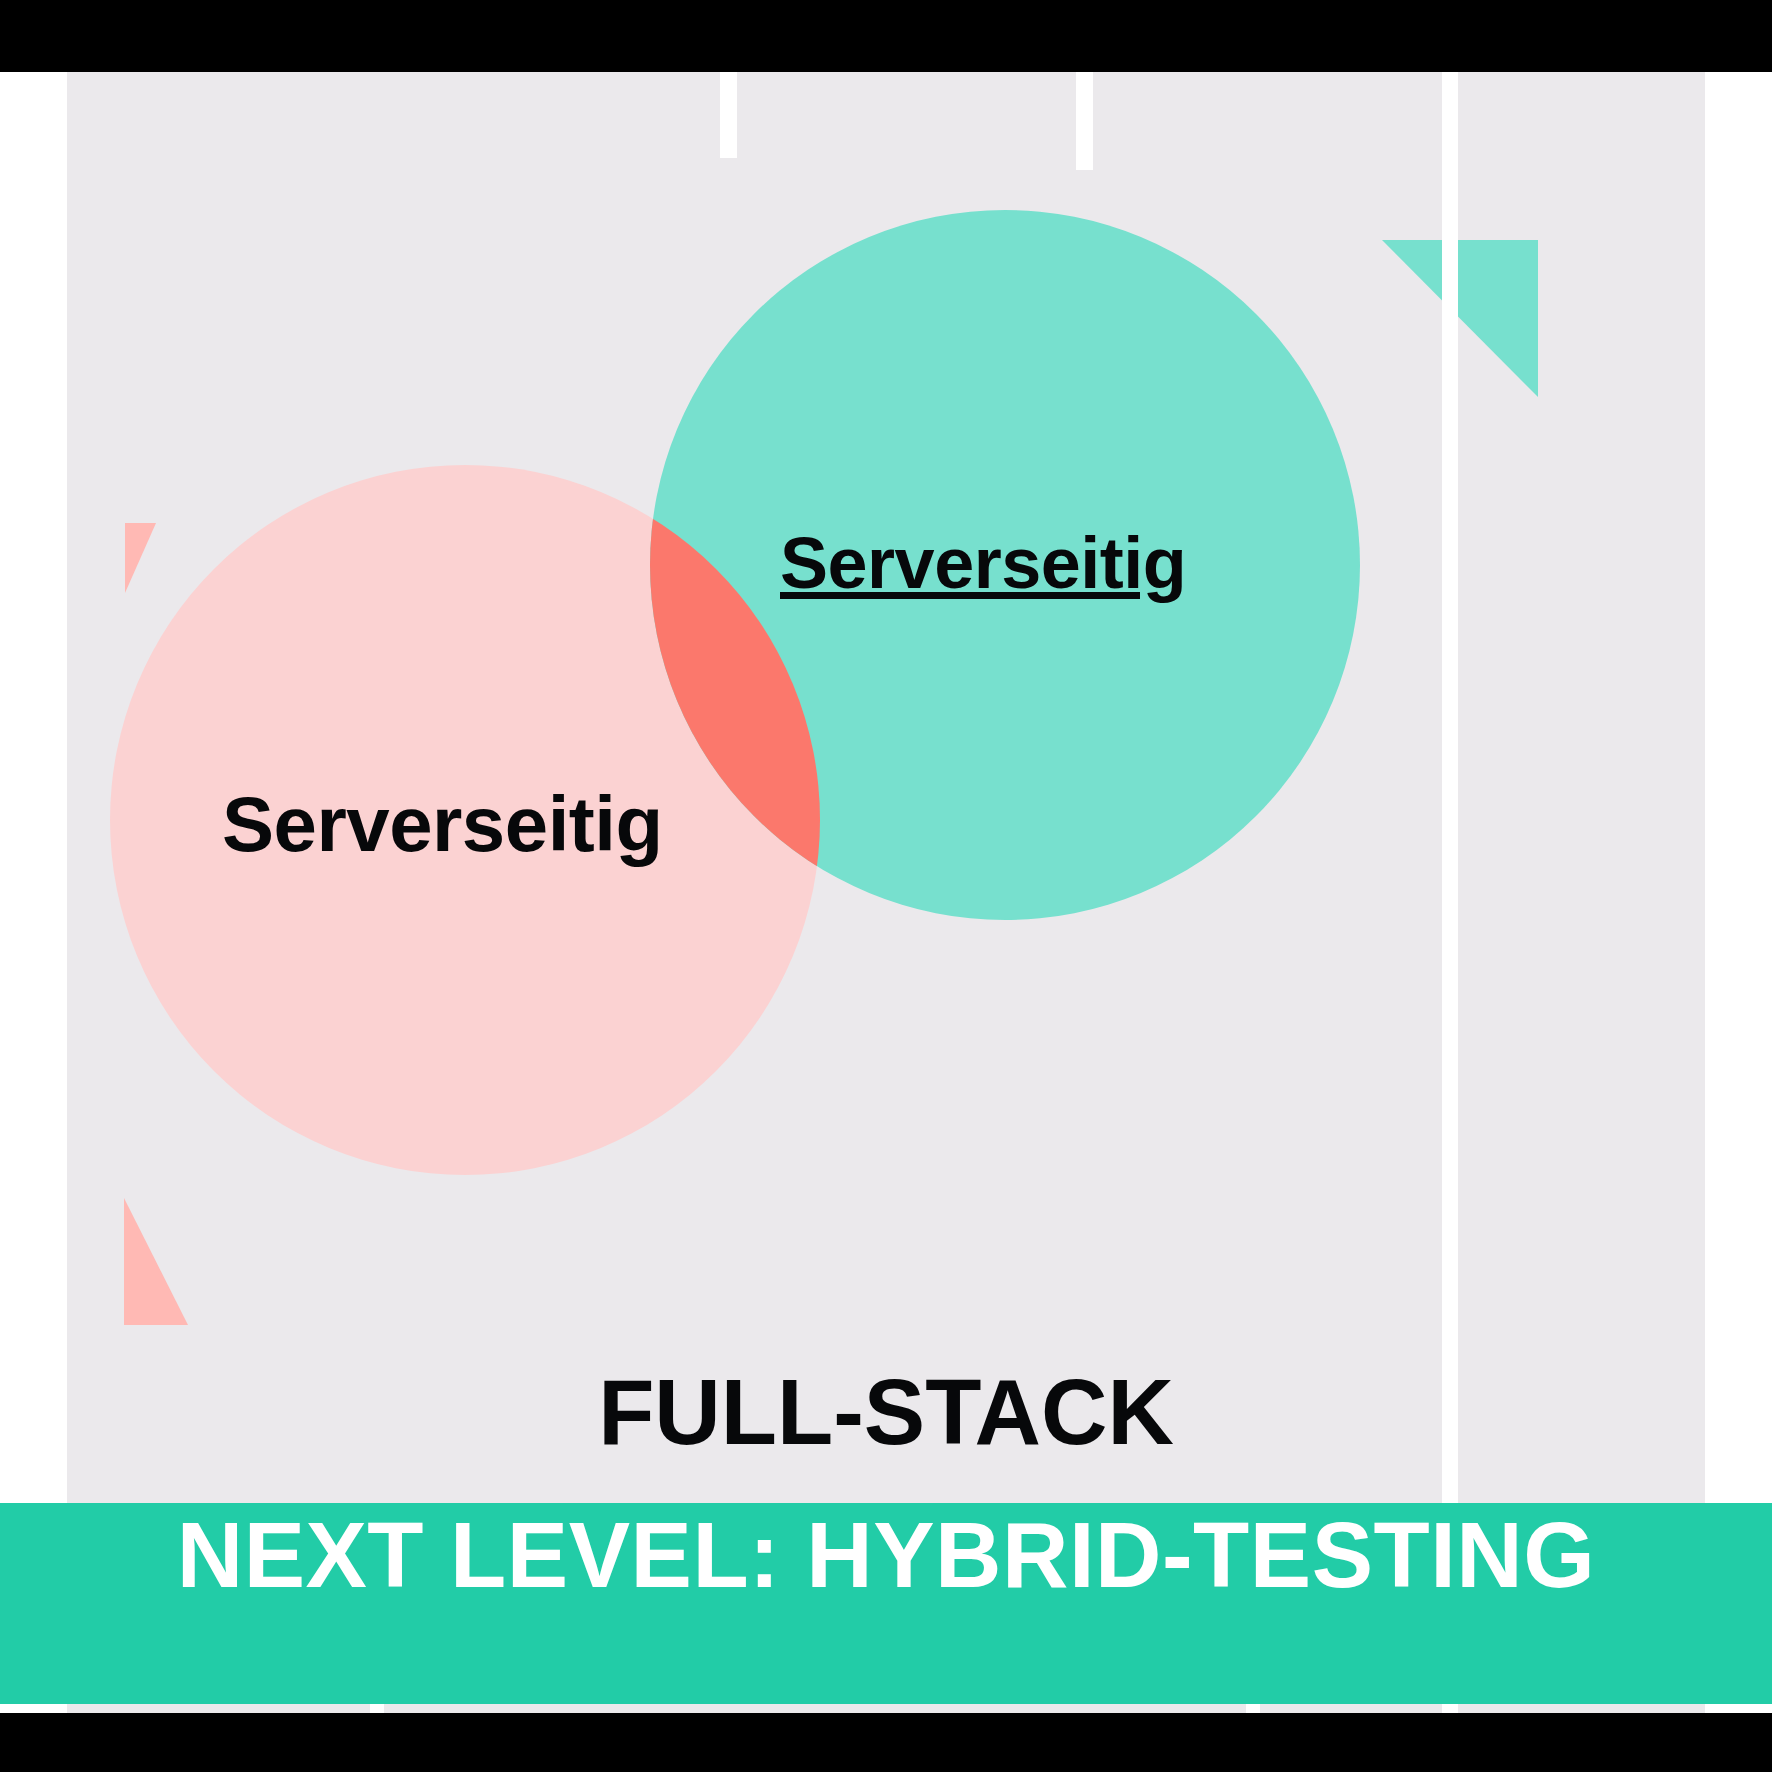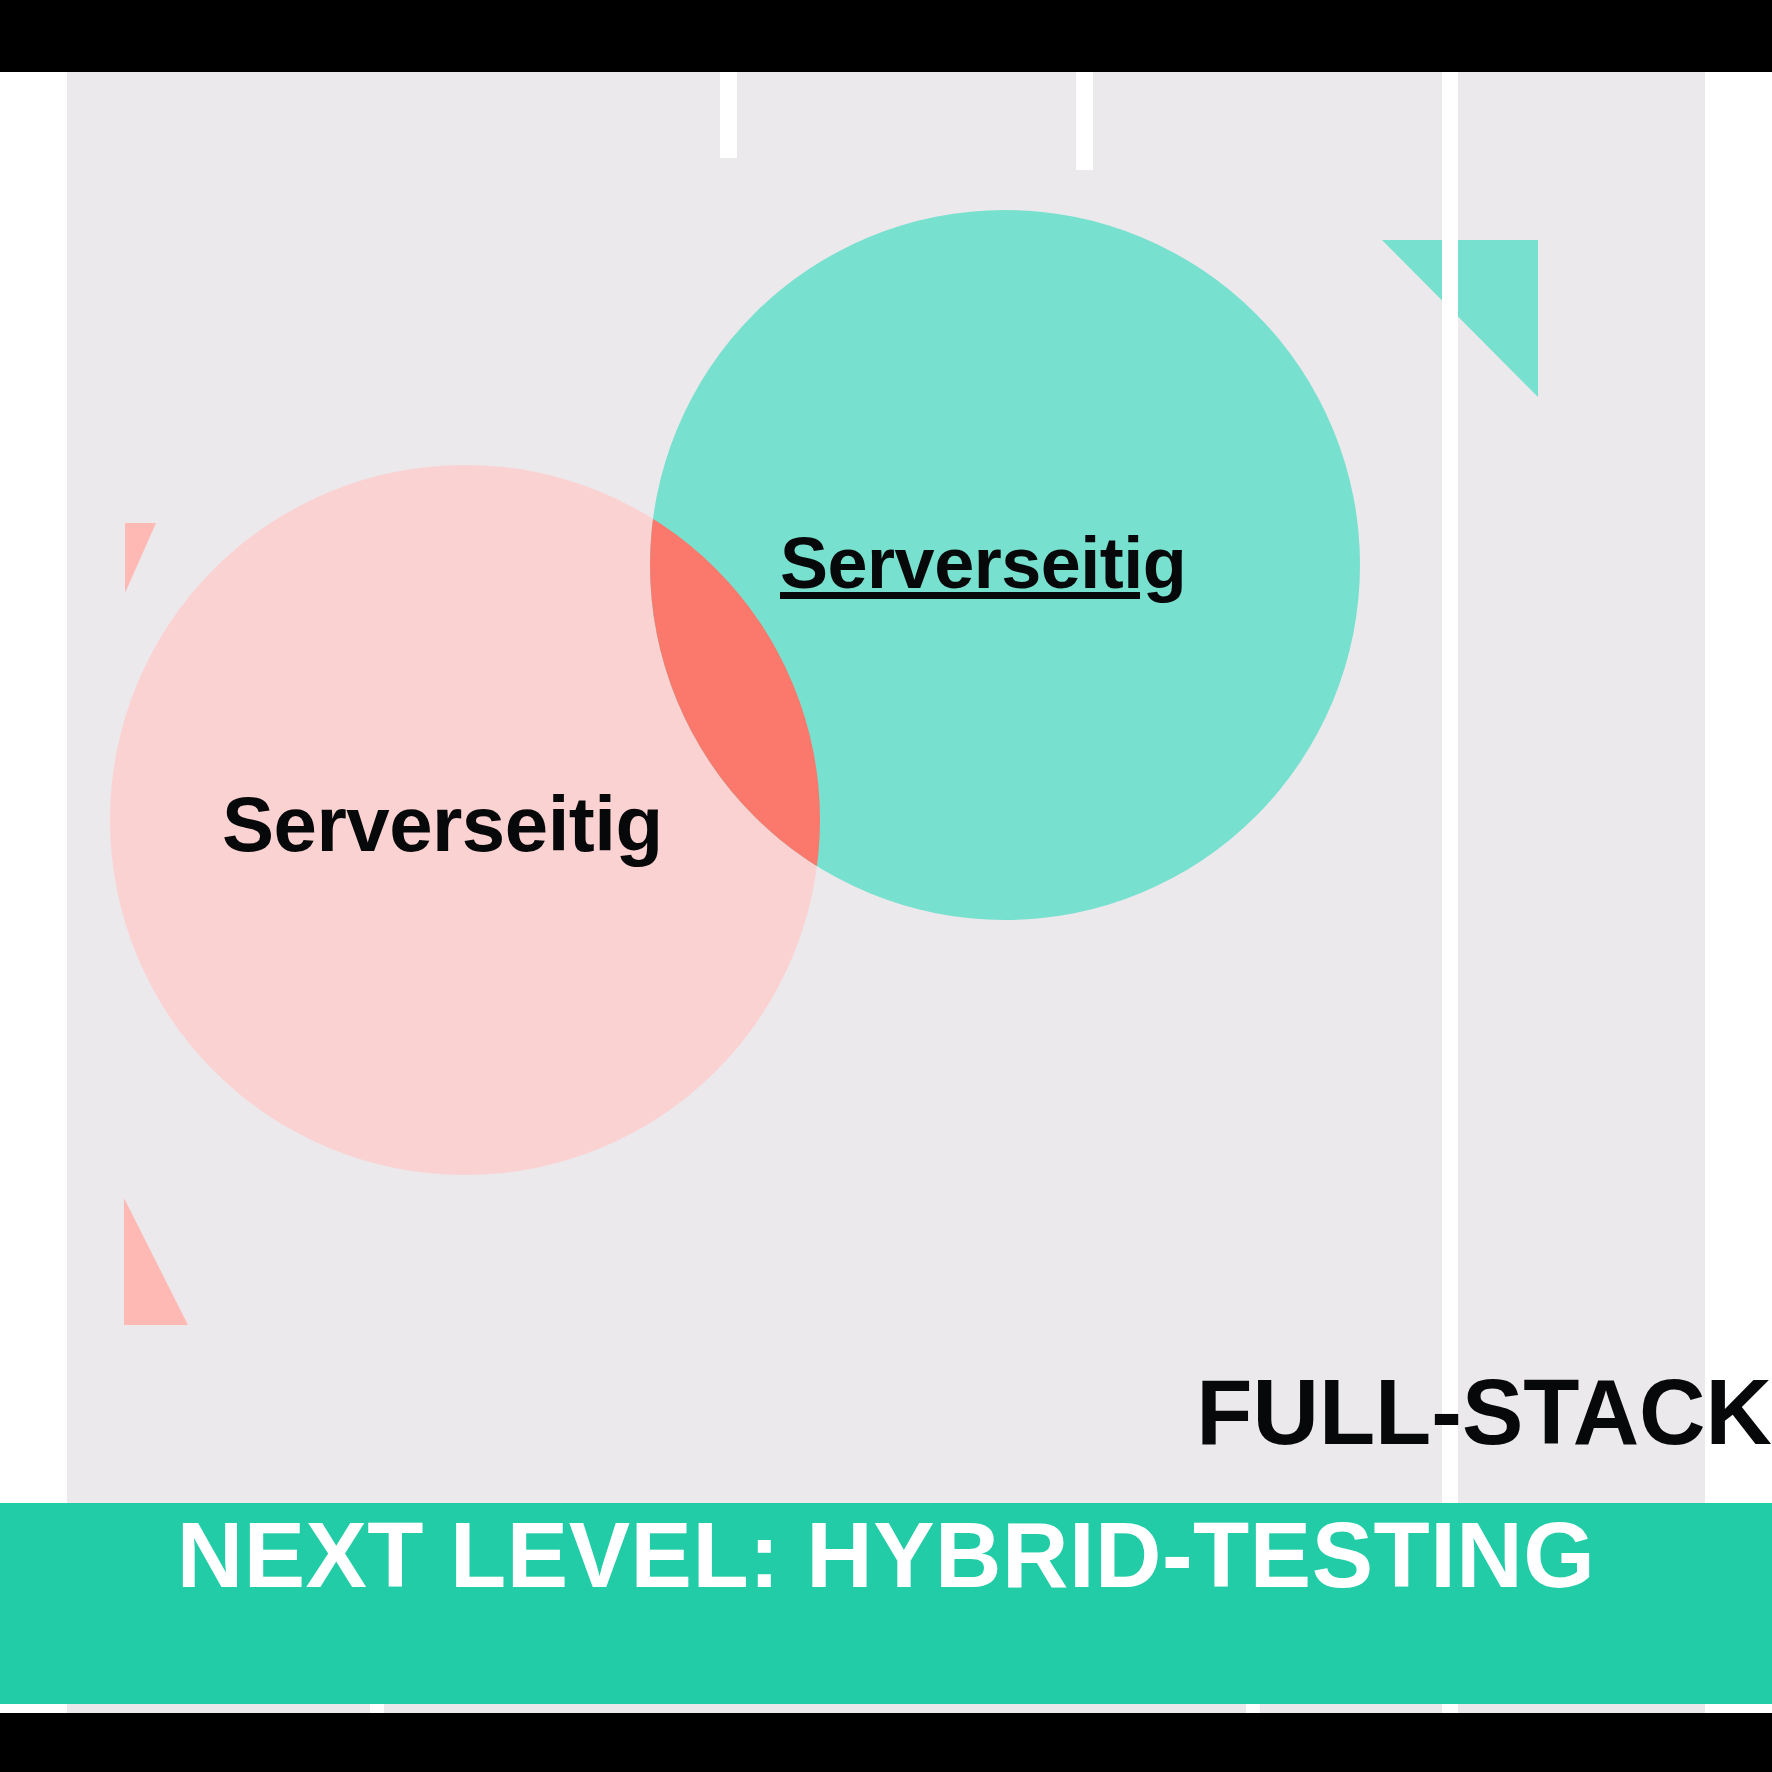--- a/index.html
+++ b/index.html
@@ -109,21 +109,21 @@
     left: 222px;
     top: 779px;
     font-size: 78px;
   }
 
   .caption {
     position: absolute;
     left: 0;
     top: 1360px;
     width: 1772px;
-    text-align: right;
+    text-align: center;
     z-index: 20;
     color: #07080A;
     font-size: 92px;
     font-weight: 700;
     letter-spacing: 0px;
   }
 
   
   .banner {
     position: absolute;

